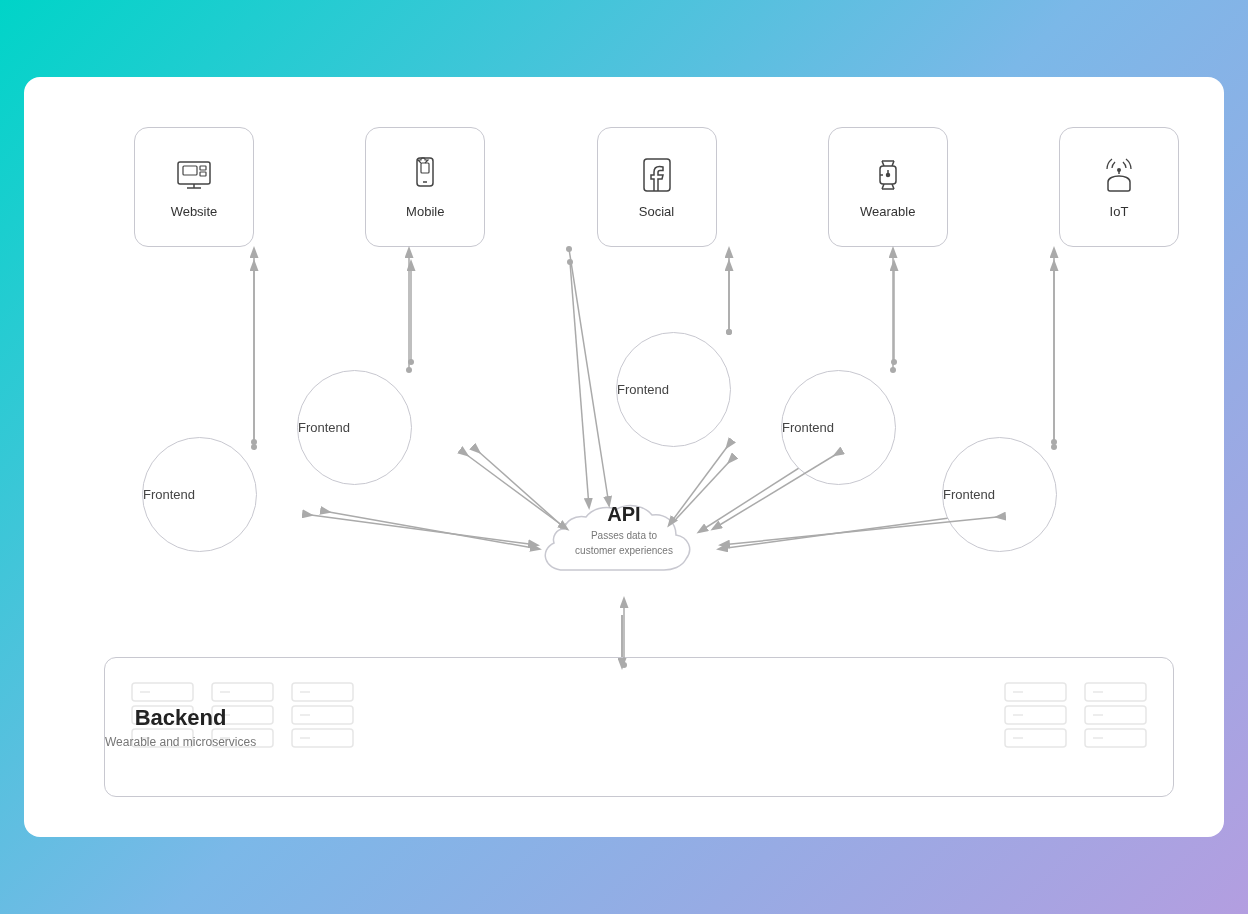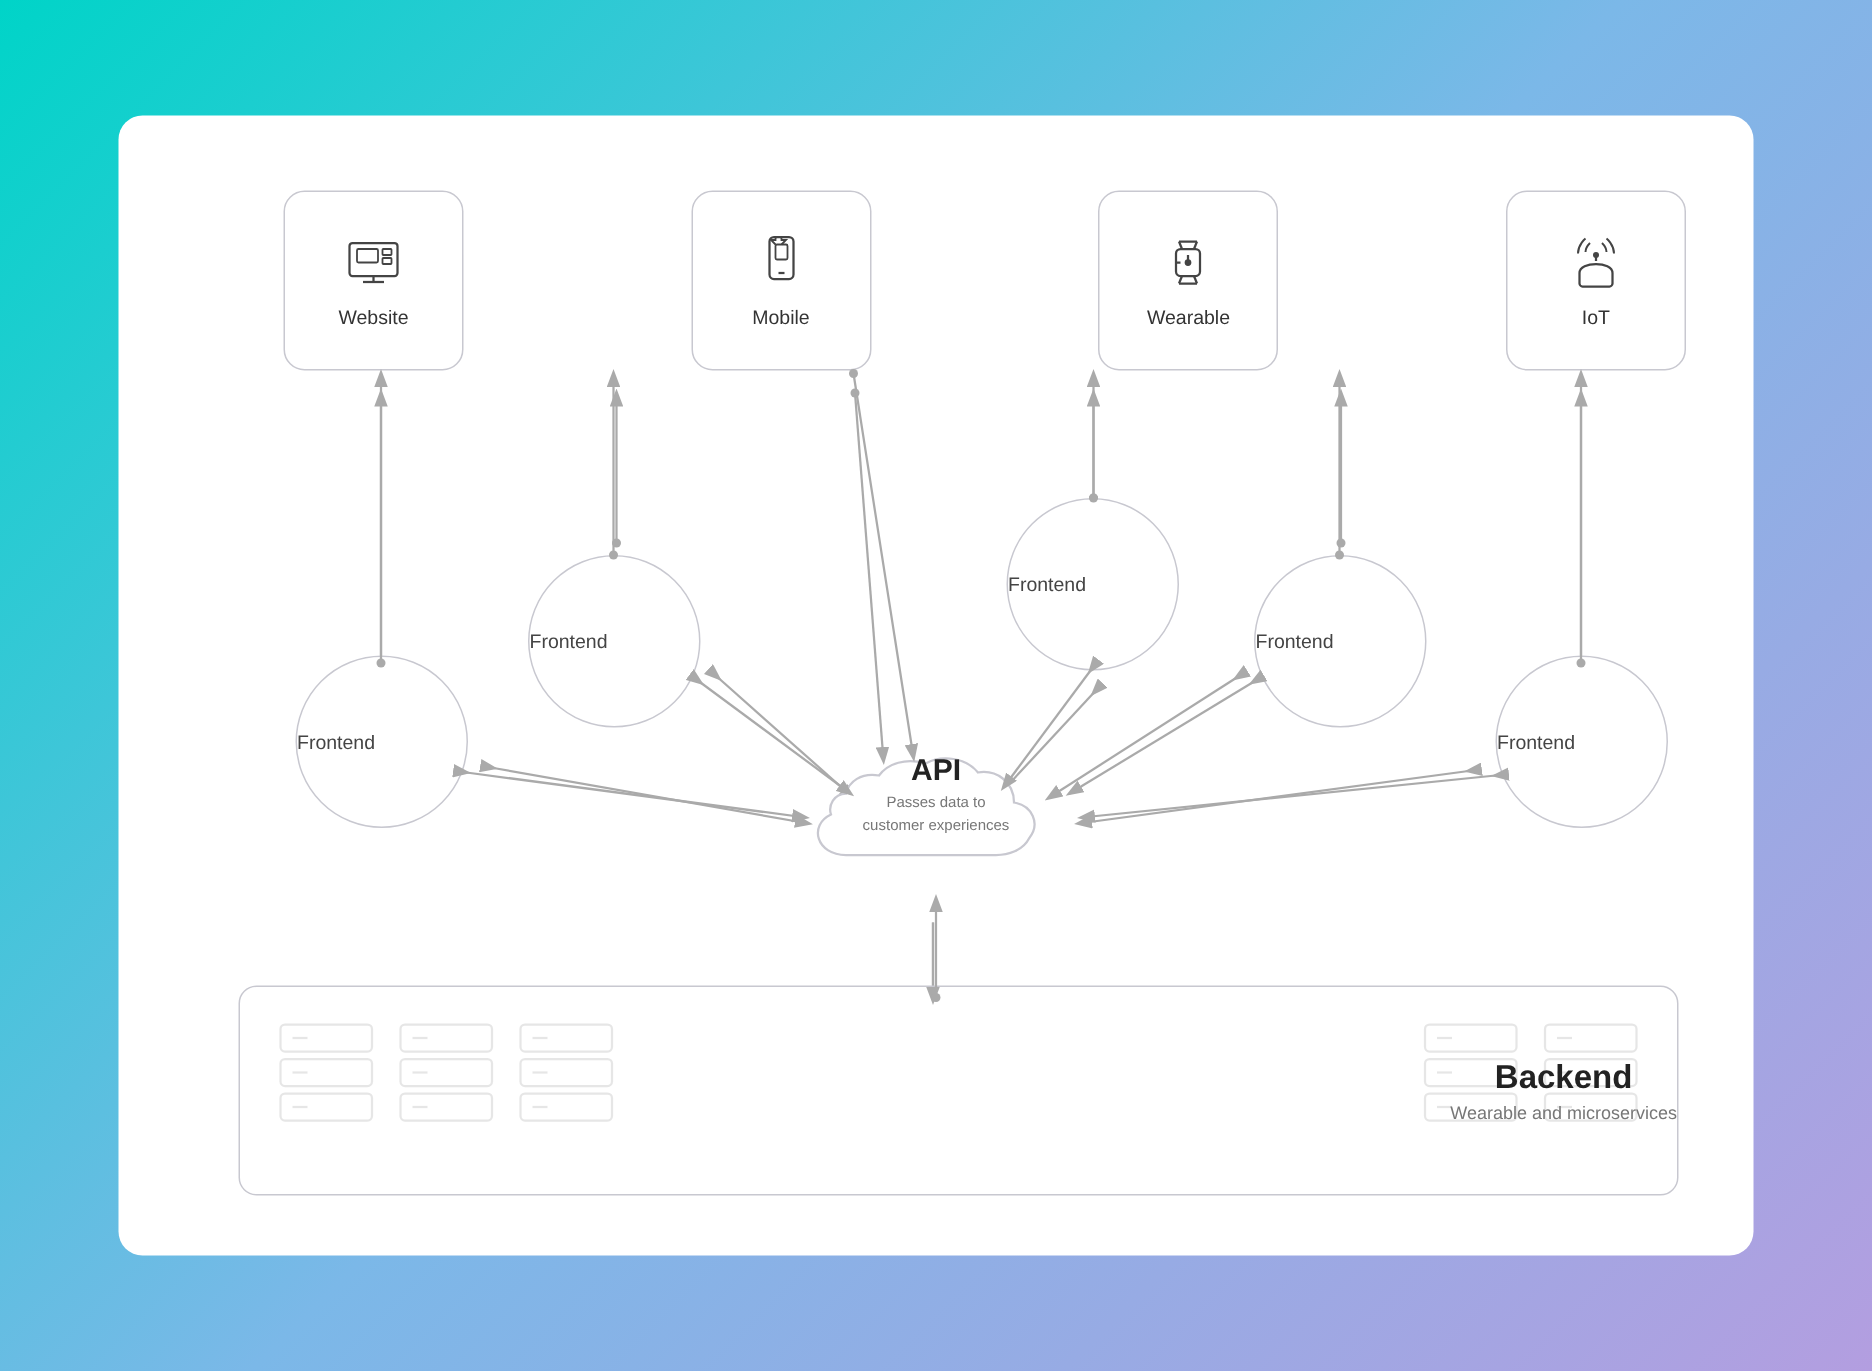--- a/index.html
+++ b/index.html
@@ -8,21 +8,21 @@
       height: 914px;
       background: linear-gradient(135deg, #00d4c8 0%, #7bb8e8 50%, #b39ee0 100%);
       display: flex;
       align-items: center;
       justify-content: center;
       font-family: -apple-system, BlinkMacSystemFont, 'Segoe UI', Helvetica, Arial, sans-serif;
     }
     .diagram-card {
       background: #ffffff;
       border-radius: 16px;
-      width: 1090px;
+      width: 1200px;
       height: 760px;
       padding: 40px 50px;
       position: relative;
       overflow: hidden;
     }
     .channel-card {
       border: 1.5px solid #c8c8d0;
       border-radius: 14px;
       width: 120px;
       height: 120px;
@@ -62,21 +62,21 @@
     .backend-box {
       position: absolute;
       bottom: 40px;
       left: 80px;
       right: 50px;
       height: 140px;
       border: 1.5px solid #c8c8d0;
       border-radius: 12px;
       display: flex;
       align-items: center;
-      justify-content: flex-end;
+      justify-content: flex-start;
     }
     .backend-title {
       font-size: 22px;
       font-weight: 700;
       color: #222;
       text-align: center;
     }
     .backend-sub {
       font-size: 12px;
       color: #777;
@@ -171,20 +171,27 @@
       <svg viewBox="0 0 42 42" fill="none" stroke="#444" stroke-width="1.5">
         <rect x="13" y="4" width="16" height="28" rx="3"></rect>
         <line x1="19" y1="28" x2="23" y2="28"></line>
         <rect x="17" y="9" width="8" height="10" rx="1" stroke-width="1.2"></rect>
 
         <path d="M17 9 l-3-3 l3 0 l0-1 c0 -1.5 4 -1.5 4 0 l0 1 l3 0 l-3 3" stroke-width="1.2"></path>
       </svg>
       <span class="channel-label">Mobile</span>
     </div>
 
+    <div class="channel-card">
+      <svg viewBox="0 0 42 42" fill="none" stroke="#444" stroke-width="1.5">
+        <rect x="8" y="5" width="26" height="32" rx="3"></rect>
+        <path d="M22 37V25h4l1-4h-5v-2.5c0-1.1.5-2 2-2h3V13s-1.5-.5-3.5-.5c-3.5 0-5.5 2-5.5 5.5V21h-3v4h3v12" stroke-width="1.5"></path>
+      </svg>
+      <span class="channel-label">Social</span>
+    </div>
 
     <div class="channel-card">
       <svg viewBox="0 0 42 42" fill="none" stroke="#444" stroke-width="1.5">
         <rect x="13" y="12" width="16" height="18" rx="3"></rect>
         <line x1="17" y1="12" x2="15" y2="7"></line>
         <line x1="25" y1="12" x2="27" y2="7"></line>
         <line x1="15" y1="7" x2="27" y2="7"></line>
         <line x1="17" y1="30" x2="15" y2="35"></line>
         <line x1="25" y1="30" x2="27" y2="35"></line>
         <line x1="15" y1="35" x2="27" y2="35"></line>

